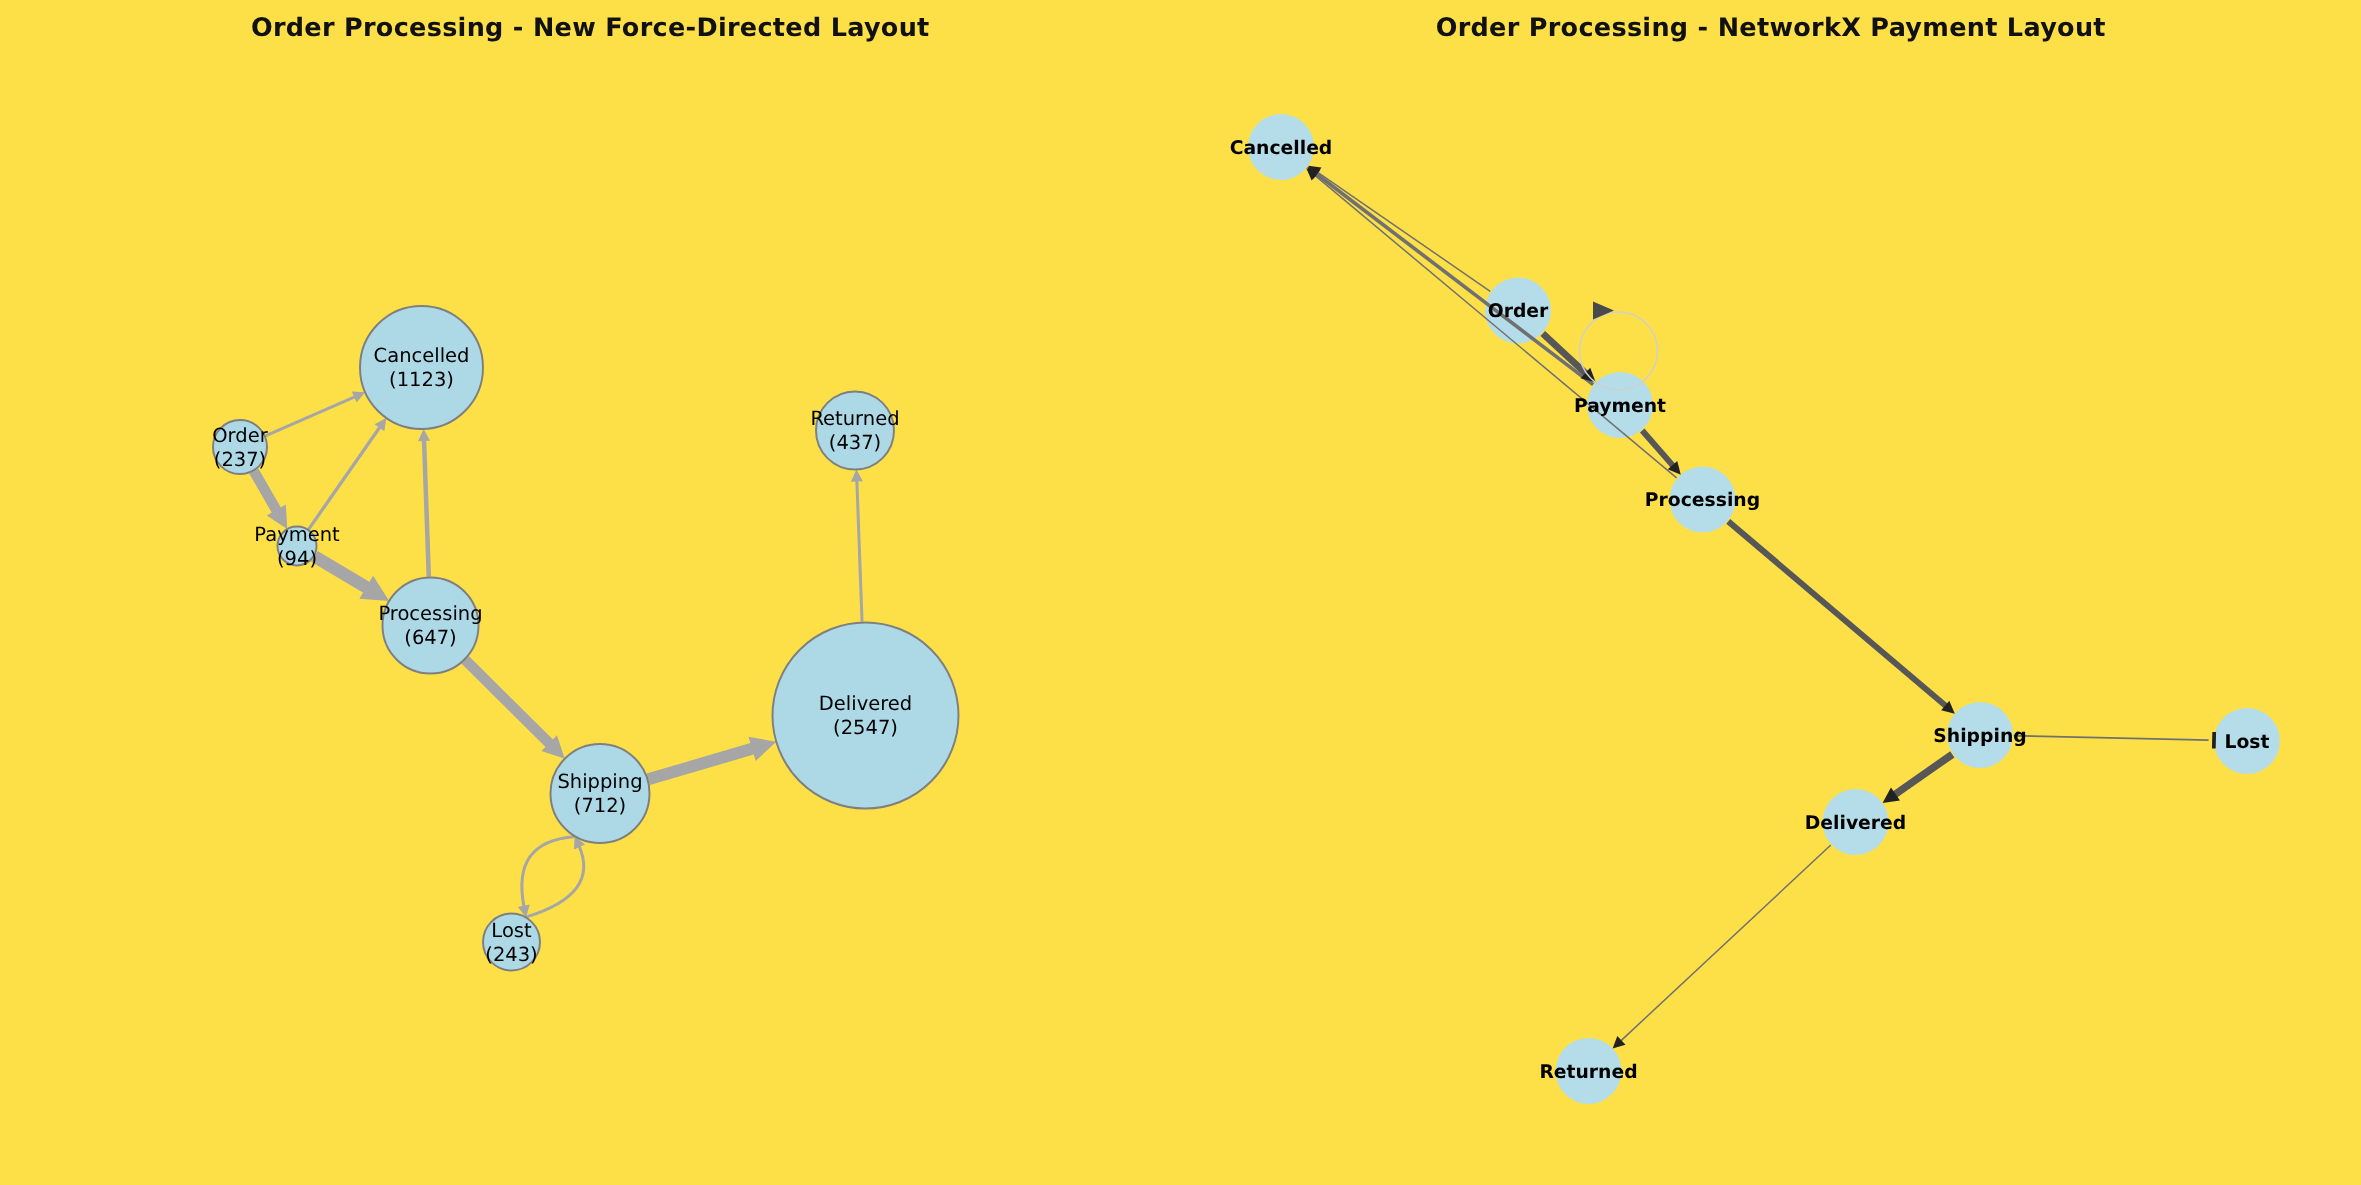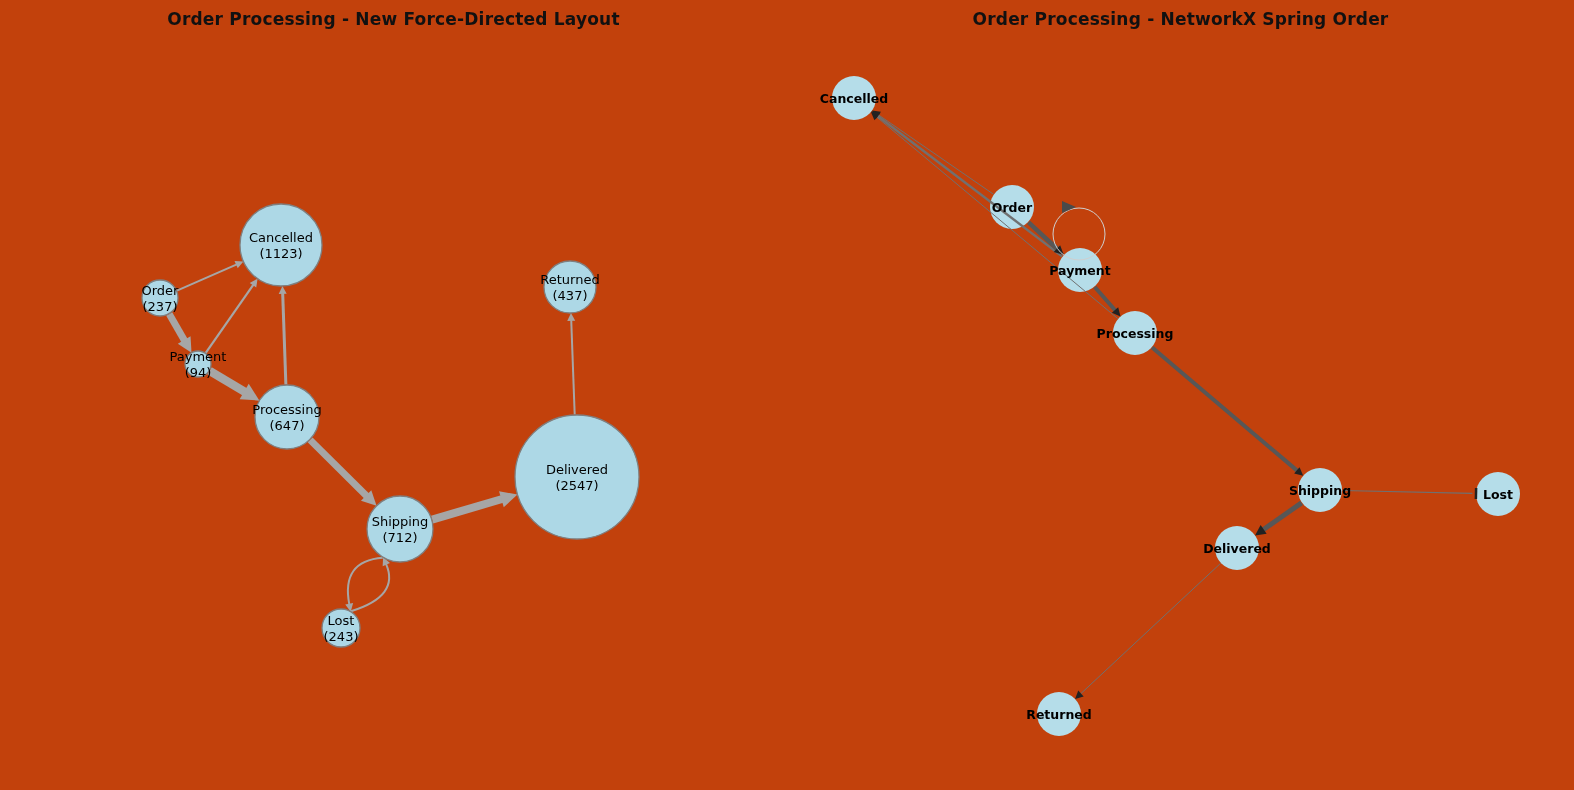--- a/index.html
+++ b/index.html
@@ -1,29 +1,29 @@
 <!DOCTYPE html>
 <html><head>
 <meta charset="utf-8">
 <style>
   html,body{margin:0;padding:0;background:#fff;}
   body{width:1574px;height:790px;overflow:hidden;font-family:"DejaVu Sans","Liberation Sans",sans-serif;}
-  .figure{position:relative;width:1574px;height:790px;background:#c2410c;}
+  .figure{position:relative;width:1574px;height:790px;background:#fde047;}
   .panel-title{position:absolute;top:9px;text-align:center;font-size:17px;font-weight:bold;color:#111;letter-spacing:0.2px;}
   .panel-title.left{left:0;width:787px;}
   .panel-title.right{left:787px;width:787px;}
   svg.graph-canvas{position:absolute;left:0;top:0;}
   text{font-family:"DejaVu Sans","Liberation Sans",sans-serif;}
 </style>
 </head>
 <body>
 
 <div class="figure">
   <div class="panel-title left">Order Processing - New Force-Directed Layout</div>
-  <div class="panel-title right">Order Processing - NetworkX Spring Order</div>
+  <div class="panel-title right">Order Processing - NetworkX Payment Layout</div>
   <svg class="graph-canvas" id="graph-svg" width="1574" height="790" viewBox="0 0 1574 790">
       <g>
         <path d="M176.94569490847843,290.5775055359557 L236.8495948870994,264.3386071982127" fill="none" stroke="#a6a6a6" stroke-width="2"></path>
         <polygon points="243.44467614877752,261.44985259599 237.72167174814777,268.32351396605856 234.51194441234483,260.99564589752737" fill="#a6a6a6"></polygon>
         <path d="M169.2308422300385,314.0325154521721 L184.91216261114,341.2684929561906" fill="none" stroke="#a6a6a6" stroke-width="7"></path>
         <polygon points="191.5134622167297,352.7339080606358 177.80900981916045,343.6619466143576 190.54835993521073,336.3271692748135" fill="#a6a6a6"></polygon>
         <path d="M205.72299601569443,352.92727077267904 L253.4260438550761,284.5337443523607" fill="none" stroke="#a6a6a6" stroke-width="2.2"></path>
         <polygon points="257.5449750634465,278.6282887644562 256.2491934918708,287.47820120011147 249.6875761719769,282.9016109685888" fill="#a6a6a6"></polygon>
         <path d="M209.59908989102564,370.90732319353214 L245.70294402872983,392.40737116317615" fill="none" stroke="#a6a6a6" stroke-width="8.5"></path>
         <polygon points="259.50586099905036,400.6270857634794 239.60277847630354,399.16235674665387 248.7357946988627,383.8257823351866" fill="#a6a6a6"></polygon>

